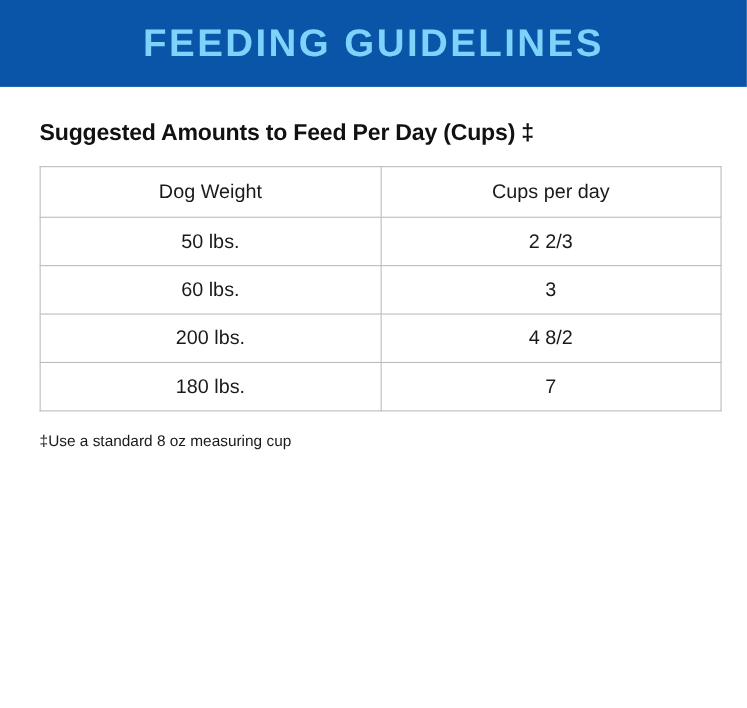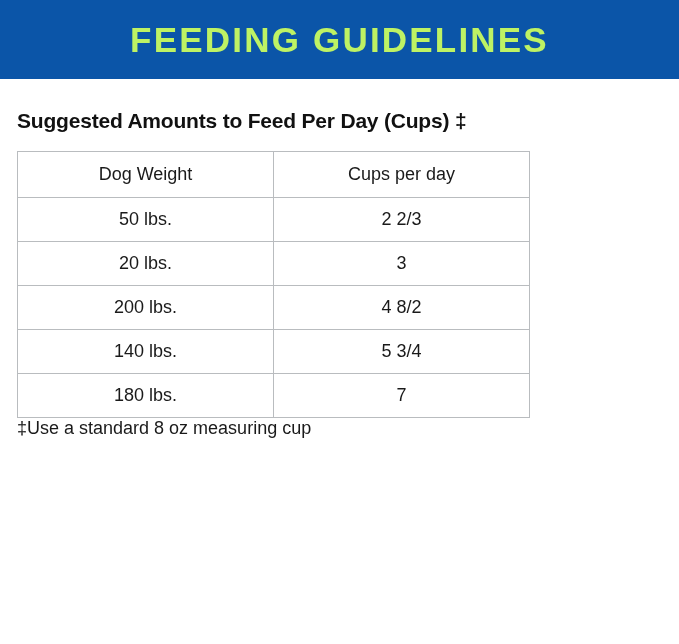--- a/index.html
+++ b/index.html
@@ -21,62 +21,62 @@
     box-sizing: border-box;
   }
   .banner {
     background: #0b55a8;
     height: 79px;
     display: flex;
     align-items: center;
     justify-content: center;
   }
   .banner-title {
-    color: #bef264;
+    color: #7dd3fc;
     font-size: 35px;
     font-weight: bold;
     letter-spacing: 2.2px;
     line-height: 1;
   }
   .content {
-    padding: 0 17px;
+    padding: 0 36px;
     box-sizing: border-box;
   }
   .subtitle {
     font-size: 21px;
     font-weight: bold;
     color: #111111;
     margin-top: 30px;
     margin-bottom: 18px;
     letter-spacing: -0.2px;
   }
   table.feeding {
     border-collapse: collapse;
-    width: 513px;
+    width: 620px;
     table-layout: fixed;
   }
   table.feeding th,
   table.feeding td {
     border: 1px solid #b9bcbf;
     text-align: center;
     font-size: 18px;
     color: #1a1a1a;
     height: 43px;
     padding: 0;
     font-weight: normal;
   }
   table.feeding thead th {
     height: 45px;
   }
   table.feeding col.c1 { width: 50%; }
   table.feeding col.c2 { width: 50%; }
   .footnote {
-    font-size: 18px;
+    font-size: 14px;
     color: #1a1a1a;
-    margin-top: 0;
+    margin-top: 18px;
   }
 </style>
 </head>
 <body>
 
 <div class="page">
 
   <div class="banner">
     <div class="banner-title">FEEDING GUIDELINES</div>
   </div>
@@ -95,30 +95,26 @@
           <th>Dog Weight</th>
           <th>Cups per day</th>
         </tr>
       </thead>
       <tbody>
         <tr>
           <td>50 lbs.</td>
           <td>2 2/3</td>
         </tr>
         <tr>
-          <td>20 lbs.</td>
+          <td>60 lbs.</td>
           <td>3</td>
         </tr>
         <tr>
           <td>200 lbs.</td>
           <td>4 8/2</td>
-        </tr>
-        <tr>
-          <td>140 lbs.</td>
-          <td>5 3/4</td>
         </tr>
         <tr>
           <td>180 lbs.</td>
           <td>7</td>
         </tr>
       </tbody>
     </table>
 
     <div class="footnote">‡Use a standard 8 oz measuring cup</div>
 

